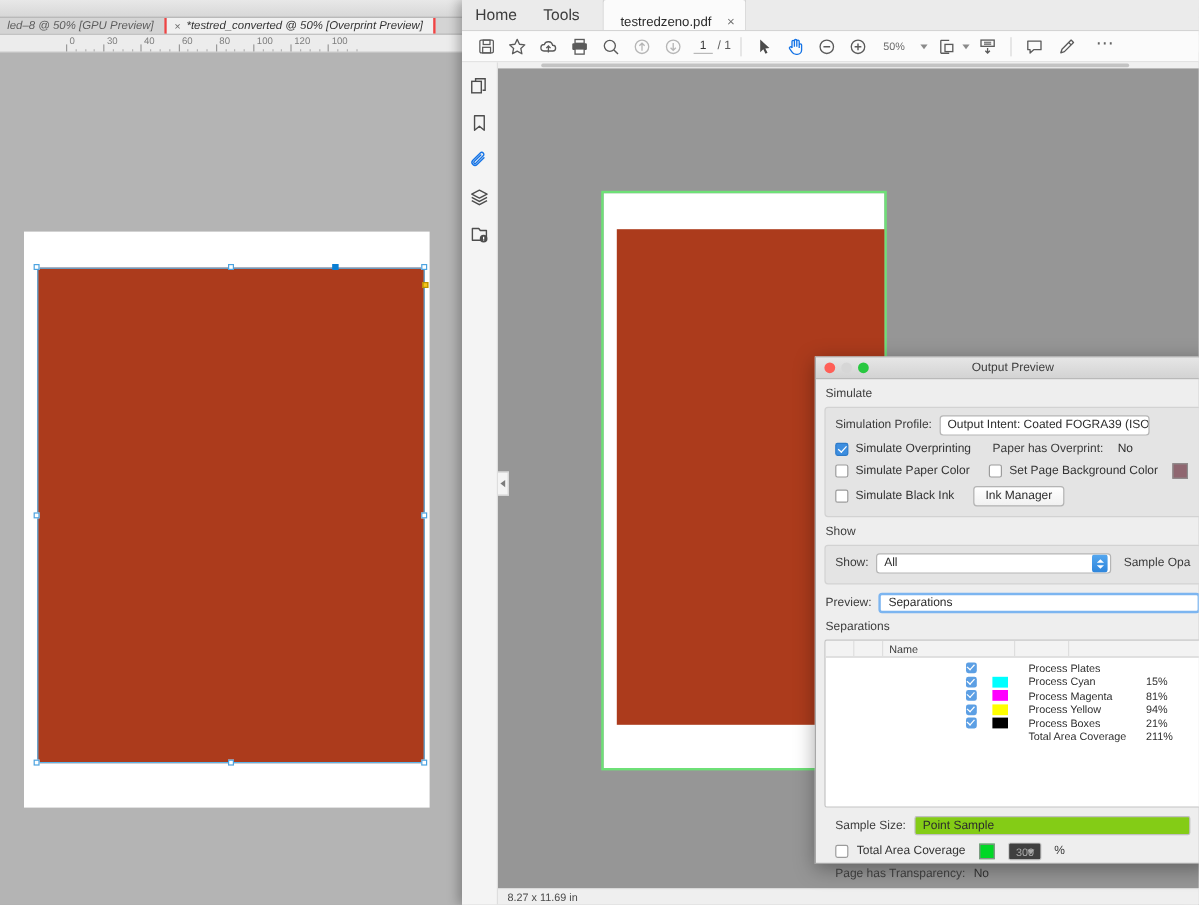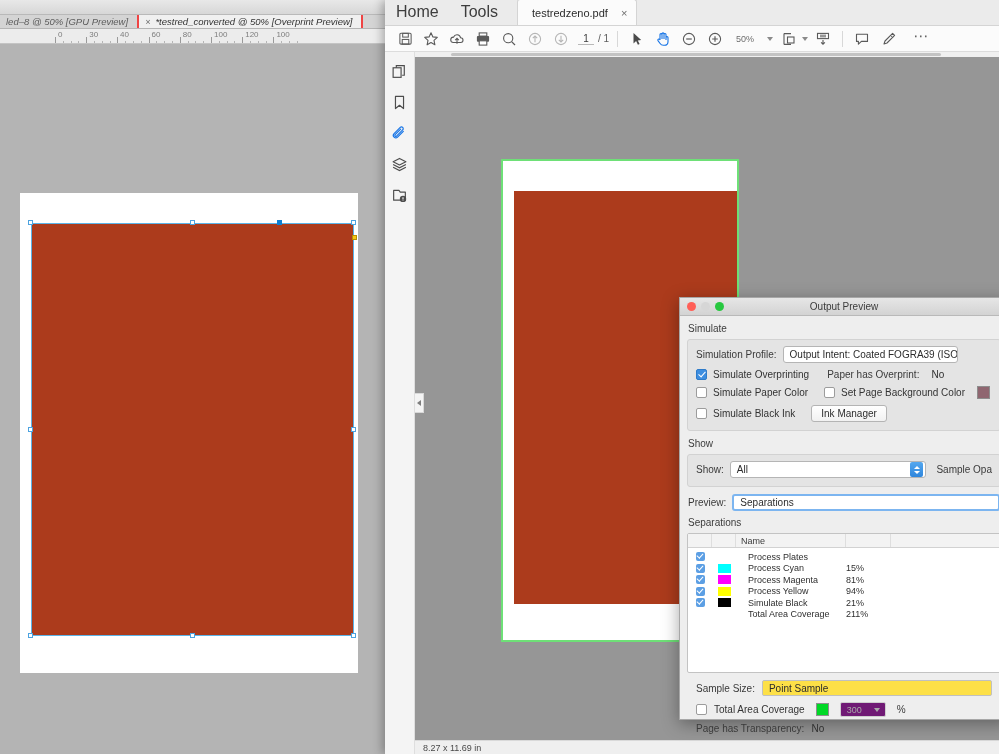--- a/index.html
+++ b/index.html
@@ -87,27 +87,27 @@
     position: absolute; left: 385px; top: 0; width: 614px; height: 754px;
     background: #fbfbfb;
     box-shadow: -3px 0 9px rgba(0,0,0,.28);
   }
   #acro-tabs {
     position: absolute; left: 0; top: 0; width: 614px; height: 26px;
     background: #ebebeb; border-bottom: 1px solid #d4d4d4;
     display: flex; align-items: flex-end;
   }
   .acro-menu {
-    font-size: 16px; color: #3d3d3d; padding: 0 11px; height: 26px;
+    font-size: 13px; color: #3d3d3d; padding: 0 11px; height: 26px;
     display: flex; align-items: center;
   }
   .acro-doctab {
     height: 26px; background: #fbfbfb; border: 1px solid #d4d4d4;
     border-bottom: none; border-top-left-radius: 3px; border-top-right-radius: 3px;
-    display: flex; align-items: center; gap: 13px; padding: 0 9px 0 14px;
+    display: flex; align-items: flex-end; gap: 13px; padding: 0 9px 0 14px;
     font-size: 11px; color: #2c2c2c; margin-left: 8px;
   }
   .acro-doctab .x { color: #6d6d6d; font-size: 11px; }
 
   #acro-toolbar {
     position: absolute; left: 0; top: 26px; width: 614px; height: 26px;
     background: #fbfbfb; border-bottom: 1px solid #dcdcdc;
     display: flex; align-items: center; padding-left: 7px; gap: 0;
   }
   .tb {
@@ -263,42 +263,42 @@
     background: #fff; border: 1px solid #c3c3c3; border-radius: 2px;
     height: 140px; overflow: hidden;
   }
   .thead { display: flex; height: 14px; background: #f3f3f3; border-bottom: 1px solid #d2d2d2; }
   .th { font-size: 9px; color: #3c3c3c; display: flex; align-items: center; padding-left: 5px; }
   .th.c0 { width: 24px; border-right: 1px solid #dedede; }
   .th.c1 { width: 24px; border-right: 1px solid #dedede; }
   .th.c2 { width: 110px; border-right: 1px solid #dedede; }
   .th.c3 { width: 45px; border-right: 1px solid #dedede; }
   .th.c4 { flex: 1; }
-  .trow { display: flex; height: 11.5px; align-items: center; }
+  .trow { display: flex; height: 11.5px; align-items: center; justify-content: flex-end; }
   .td { font-size: 9px; color: #2f2f2f; display: flex; align-items: center; }
   .td.c0 { width: 24px; justify-content: center; }
   .td.c1 { width: 24px; justify-content: center; }
   .td.c2 { width: 110px; padding-left: 12px; }
   .td.c3 { width: 45px; }
   .cb-s { width: 9px; height: 9px; border-radius: 2px; background: #5c9fe4; position: relative; }
   .cb-s::after {
     content: ""; position: absolute; left: 2.5px; top: 0px;
     width: 2.5px; height: 5px; border: solid #fff; border-width: 0 1.4px 1.4px 0;
     transform: rotate(42deg);
   }
   .inkswatch { width: 13px; height: 9px; }
 
   .bottom { padding: 7px 9px 0 9px; }
   .brow { display: flex; align-items: center; gap: 7px; margin-bottom: 6px; }
   .ss-field {
-    flex: 1; height: 16px; background: #fde047; border: 1px solid #c0c0c0; border-radius: 2px;
+    flex: 1; height: 16px; background: #84cc16; border: 1px solid #c0c0c0; border-radius: 2px;
     display: flex; align-items: center; padding-left: 6px; font-size: 10px; color: #2c2c2c;
   }
   .numsel {
-    width: 46px; height: 15px; background: #701a75; border: 1px solid #cfcfcf; border-radius: 2px;
+    width: 28px; height: 15px; background: #404040; border: 1px solid #cfcfcf; border-radius: 2px;
     display: flex; align-items: center; padding-left: 6px; font-size: 9px; color: #a9a9a9;
     position: relative;
   }
   .numsel .cv {
     position: absolute; right: 5px; top: 5px;
     width: 0; height: 0; border-left: 3px solid transparent;
     border-right: 3px solid transparent; border-top: 4px solid #a9a9a9;
   }
 </style>
 </head>
@@ -673,21 +673,21 @@
               <div class="td c2">Process Yellow</div>
               <div class="td c3">94%</div>
             </div>
             <div class="trow">
               <div class="td c0">
                 <span class="cb-s"></span>
               </div>
               <div class="td c1">
                 <span class="inkswatch" style="background: rgb(0, 0, 0);"></span>
               </div>
-              <div class="td c2">Simulate Black</div>
+              <div class="td c2">Process Boxes</div>
               <div class="td c3">21%</div>
             </div>
             <div class="trow">
               <div class="td c0"></div>
               <div class="td c1"></div>
               <div class="td c2">Total Area Coverage</div>
               <div class="td c3">211%</div>
             </div>
           </div>
       </div>

